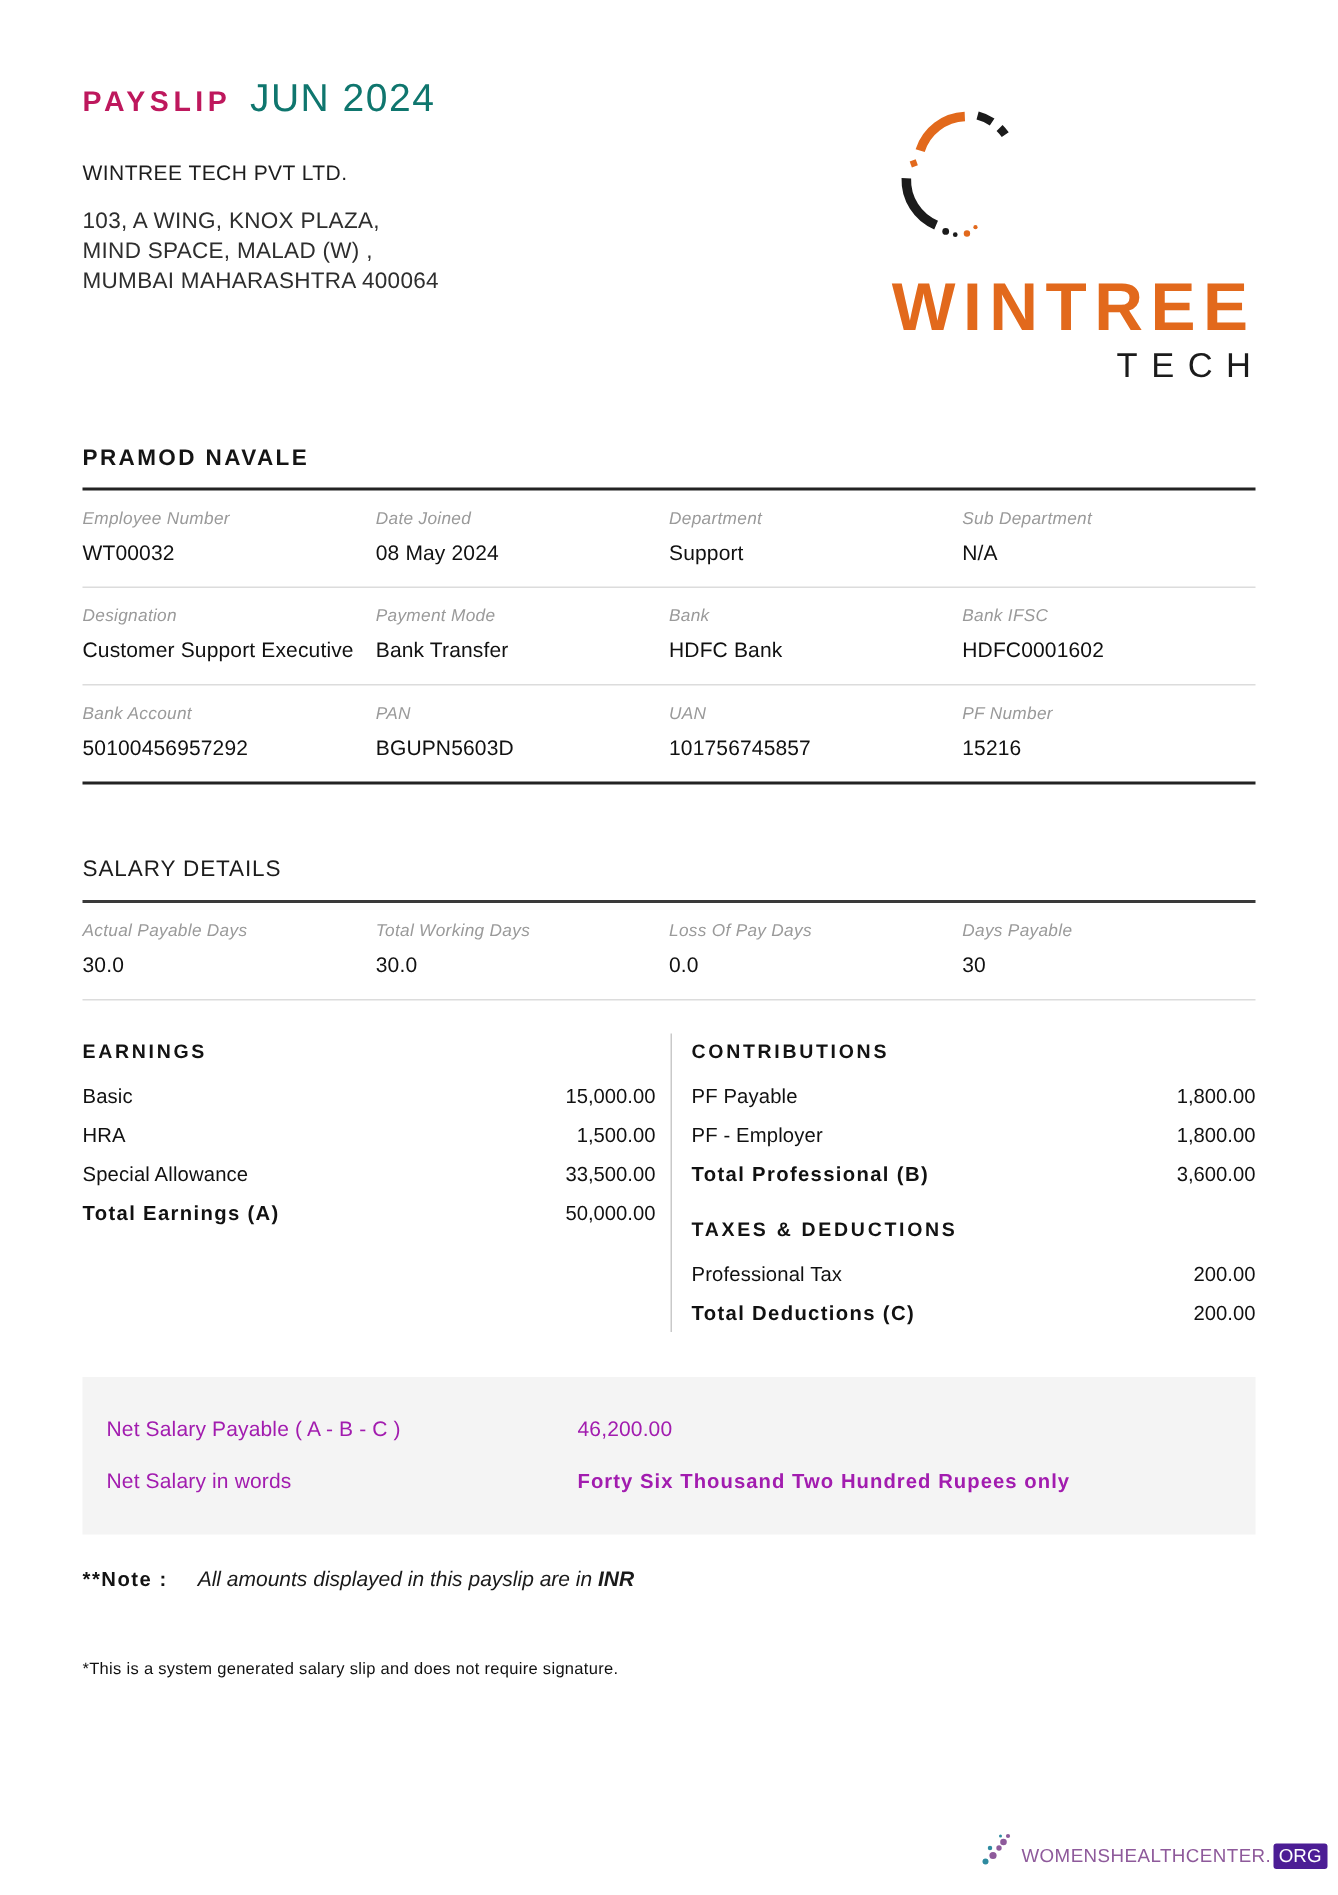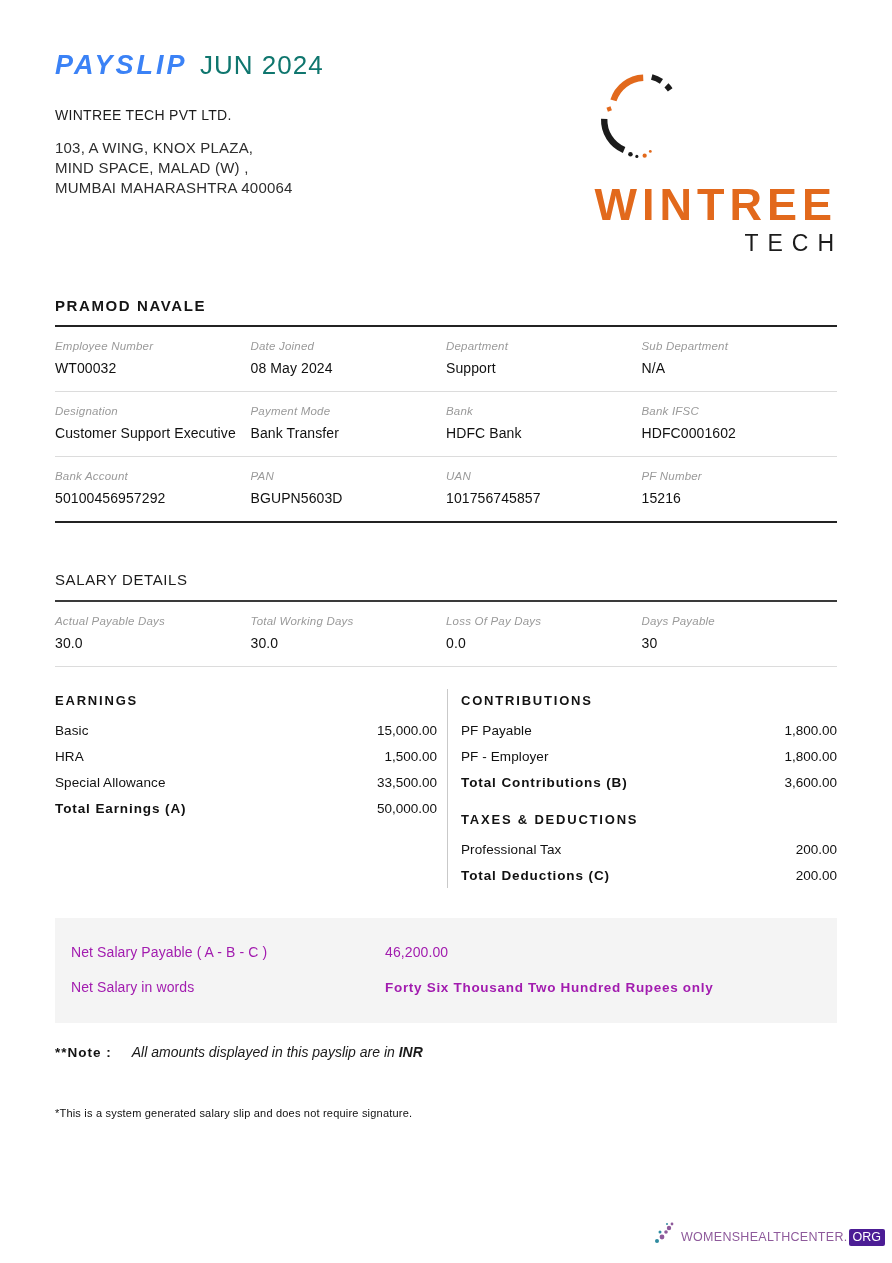--- a/index.html
+++ b/index.html
@@ -6,21 +6,21 @@
   html,body { background:#ffffff; }
   .page {
     width:892px; height:1263px; position:relative; background:#fff;
     font-family:"Liberation Sans", sans-serif; color:#141414; overflow:hidden;
   }
   .content { padding:50px 55px 0 55px; }
 
   
   .header { display:flex; justify-content:space-between; align-items:flex-start; }
   .title-line { white-space:nowrap; }
-  .title { font-size:27px; font-weight:bold; letter-spacing:3px; color:#3b82f6;font-style:italic; }
+  .title { font-size:19px; font-weight:bold; letter-spacing:3px; color:#be185d; }
   .period { font-size:26px; color:#0f766e; font-weight:400; letter-spacing:1px; margin-left:8px; }
   .company-name { margin-top:26px; font-size:14px; color:#1d1d1d; letter-spacing:.3px; }
   .address { margin-top:15px; font-size:15px; color:#2e2e2e; line-height:20px; letter-spacing:.2px; }
 
   .logo { display:flex; align-items:flex-start; margin-top:14px;flex-direction:column; }
   .logo-mark { width:78px; height:104px; margin-right:4px; }
   .logo-text { display:flex; flex-direction:column; align-items:flex-end; margin-top:14px; }
   .logo-brand { font-size:45px; font-weight:bold; letter-spacing:5px; color:#E2691C; line-height:1; }
   .logo-sub { font-size:23px; letter-spacing:9px; color:#1b1b1b; margin-top:3px; margin-right:-6px; }
 
@@ -217,21 +217,21 @@
         <div class="col-heading">CONTRIBUTIONS</div>
         <div class="money-row">
           <span class="mlabel">PF Payable</span>
           <span class="mamount">1,800.00</span>
         </div>
         <div class="money-row">
           <span class="mlabel">PF - Employer</span>
           <span class="mamount">1,800.00</span>
         </div>
         <div class="money-row total">
-          <span class="mlabel">Total Contributions (B)</span>
+          <span class="mlabel">Total Professional (B)</span>
           <span class="mamount">3,600.00</span>
         </div>
 
         <div class="col-heading second">TAXES &amp; DEDUCTIONS</div>
         <div class="money-row">
           <span class="mlabel">Professional Tax</span>
           <span class="mamount">200.00</span>
         </div>
         <div class="money-row total">
           <span class="mlabel">Total Deductions (C)</span>

